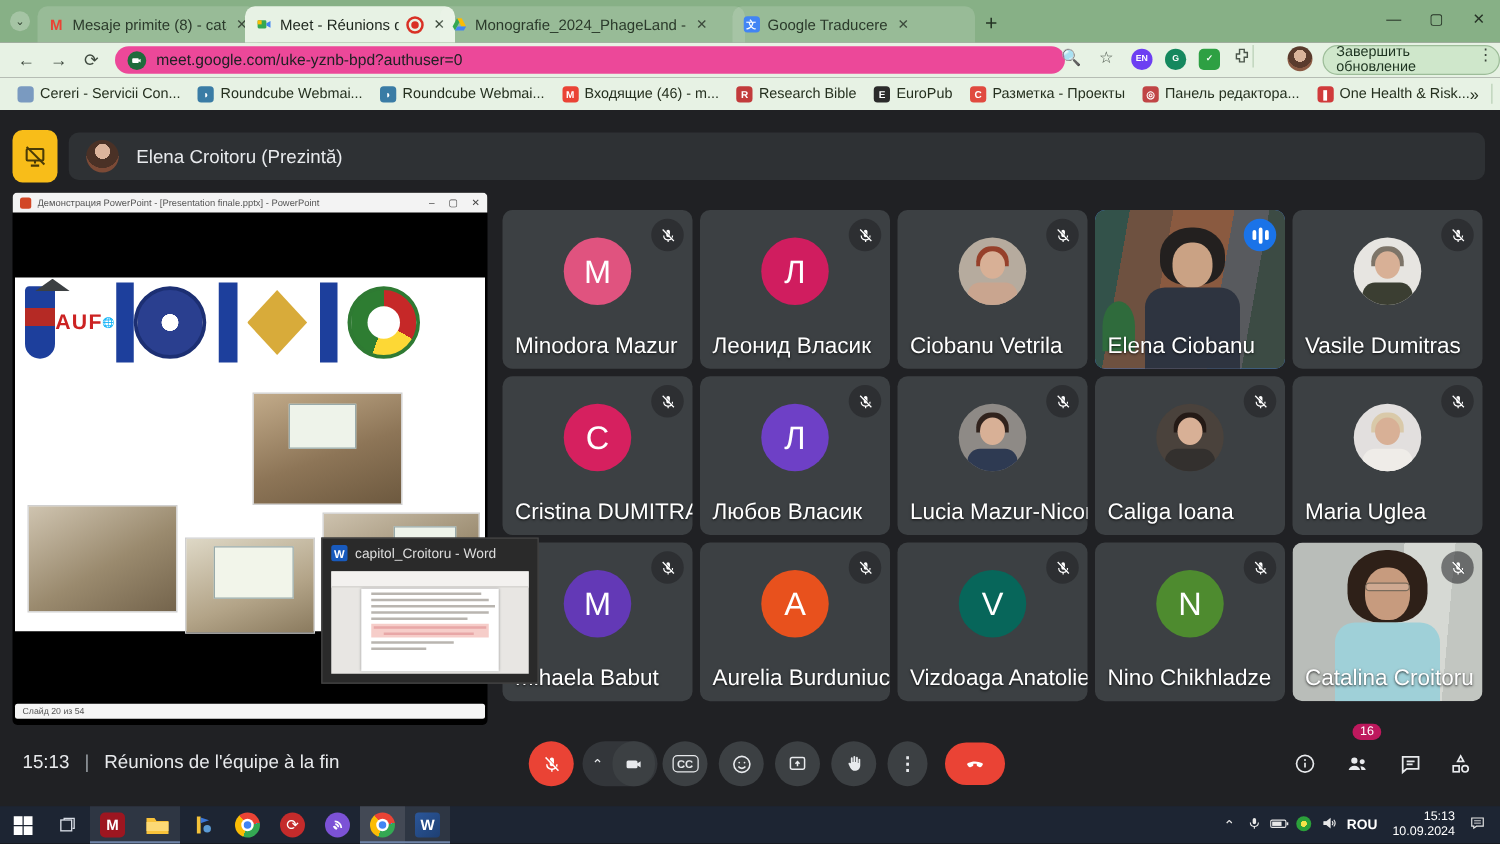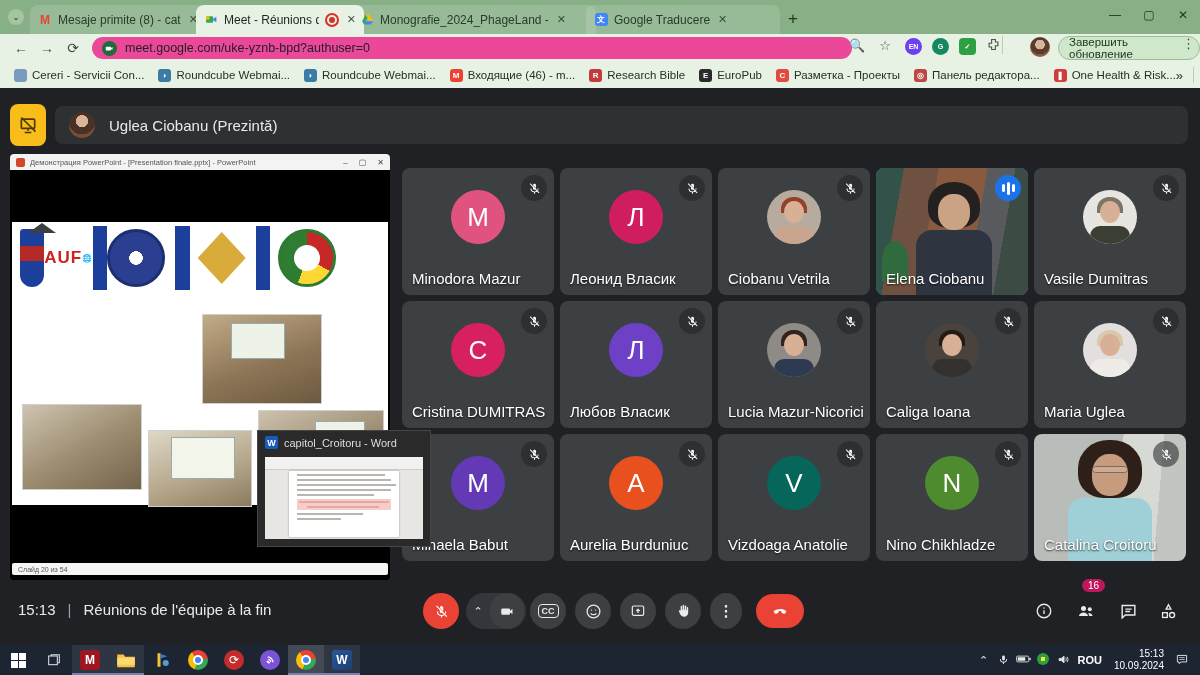--- a/index.html
+++ b/index.html
@@ -70,21 +70,21 @@
             font-family:"Liberation Serif",serif;font-weight:bold;font-style:italic;font-size:10px;color:#1b1b1b;}
   .sbody{position:absolute;left:10px;top:90px;width:172px;font-family:"Liberation Serif",serif;
          font-size:9.6px;line-height:1.3;color:#2f2a26;text-align:justify;}
   .sphoto{position:absolute;border:1px solid #d0d0d0;background:linear-gradient(160deg,#c2ab8a,#8d7557 55%,#6d593f);}
   .sphoto .scr{position:absolute;background:#eef3ea;border:1px solid #9aa;} 
   .ppstatus{position:absolute;left:2px;top:409px;width:376px;height:12px;background:#f5f5f5;border-radius:2px;
             font-size:7px;color:#555;display:flex;align-items:center;padding-left:6px;box-sizing:border-box;}
   .ppbtn{position:absolute;left:342px;top:330px;width:22px;height:16px;border-radius:4px;background:#9aa0a6;opacity:.85;}
   
   .tile{position:absolute;width:152px;height:127px;border-radius:8px;background:#3c4043;overflow:hidden;}
-  .tile .nm{position:absolute;left:10px;bottom:8px;color:#fff;font-size:15px;white-space:nowrap;
+  .tile .nm{position:absolute;left:10px;bottom:8px;color:#fff;font-size:18px;white-space:nowrap;
             text-shadow:0 1px 2px rgba(0,0,0,.8);}
   .mutebdg{position:absolute;right:7px;top:7px;width:26px;height:26px;border-radius:50%;
            background:rgba(32,33,36,.55);display:flex;align-items:center;justify-content:center;}
   .initcirc{position:absolute;left:50%;top:22px;transform:translateX(-50%);width:54px;height:54px;border-radius:50%;
             color:#fff;font-size:26px;display:flex;align-items:center;justify-content:center;}
   .photocirc{position:absolute;left:50%;top:22px;transform:translateX(-50%);width:54px;height:54px;border-radius:50%;overflow:hidden;}
   .ph-head{position:absolute;left:50%;top:11px;transform:translateX(-50%);width:20px;height:22px;border-radius:50%;}
   .ph-hair{position:absolute;left:50%;top:7px;transform:translateX(-50%);width:26px;height:16px;border-radius:12px 12px 0 0;}
   .ph-top{position:absolute;left:50%;bottom:-4px;transform:translateX(-50%);width:40px;height:22px;border-radius:10px 10px 0 0;}
   .tile.video{background:#202124;}
@@ -274,21 +274,21 @@
           <g fill="none" stroke="#4a3b06" stroke-width="2">
             <rect x="4" y="5" width="16" height="11" rx="1"></rect>
             <path d="M12 16v3M8 21h8"></path>
             <path d="M4 3l17 17"></path>
           </g>
         </svg>
     </div>
 
     <div class="banner">
       <span class="av"></span>
-      <span class="nm">Uglea Ciobanu (Prezintă)</span>
+      <span class="nm">Elena Croitoru (Prezintă)</span>
     </div>
 
     <div class="ppwin">
       <div class="pptitle">
         <span class="pico"></span>
         <span class="ptxt">Демонстрация PowerPoint - [Presentation finale.pptx] - PowerPoint</span>
         <span class="pc">–</span>
         <span class="pc">▢</span>
         <span class="pc">✕</span>
       </div>

